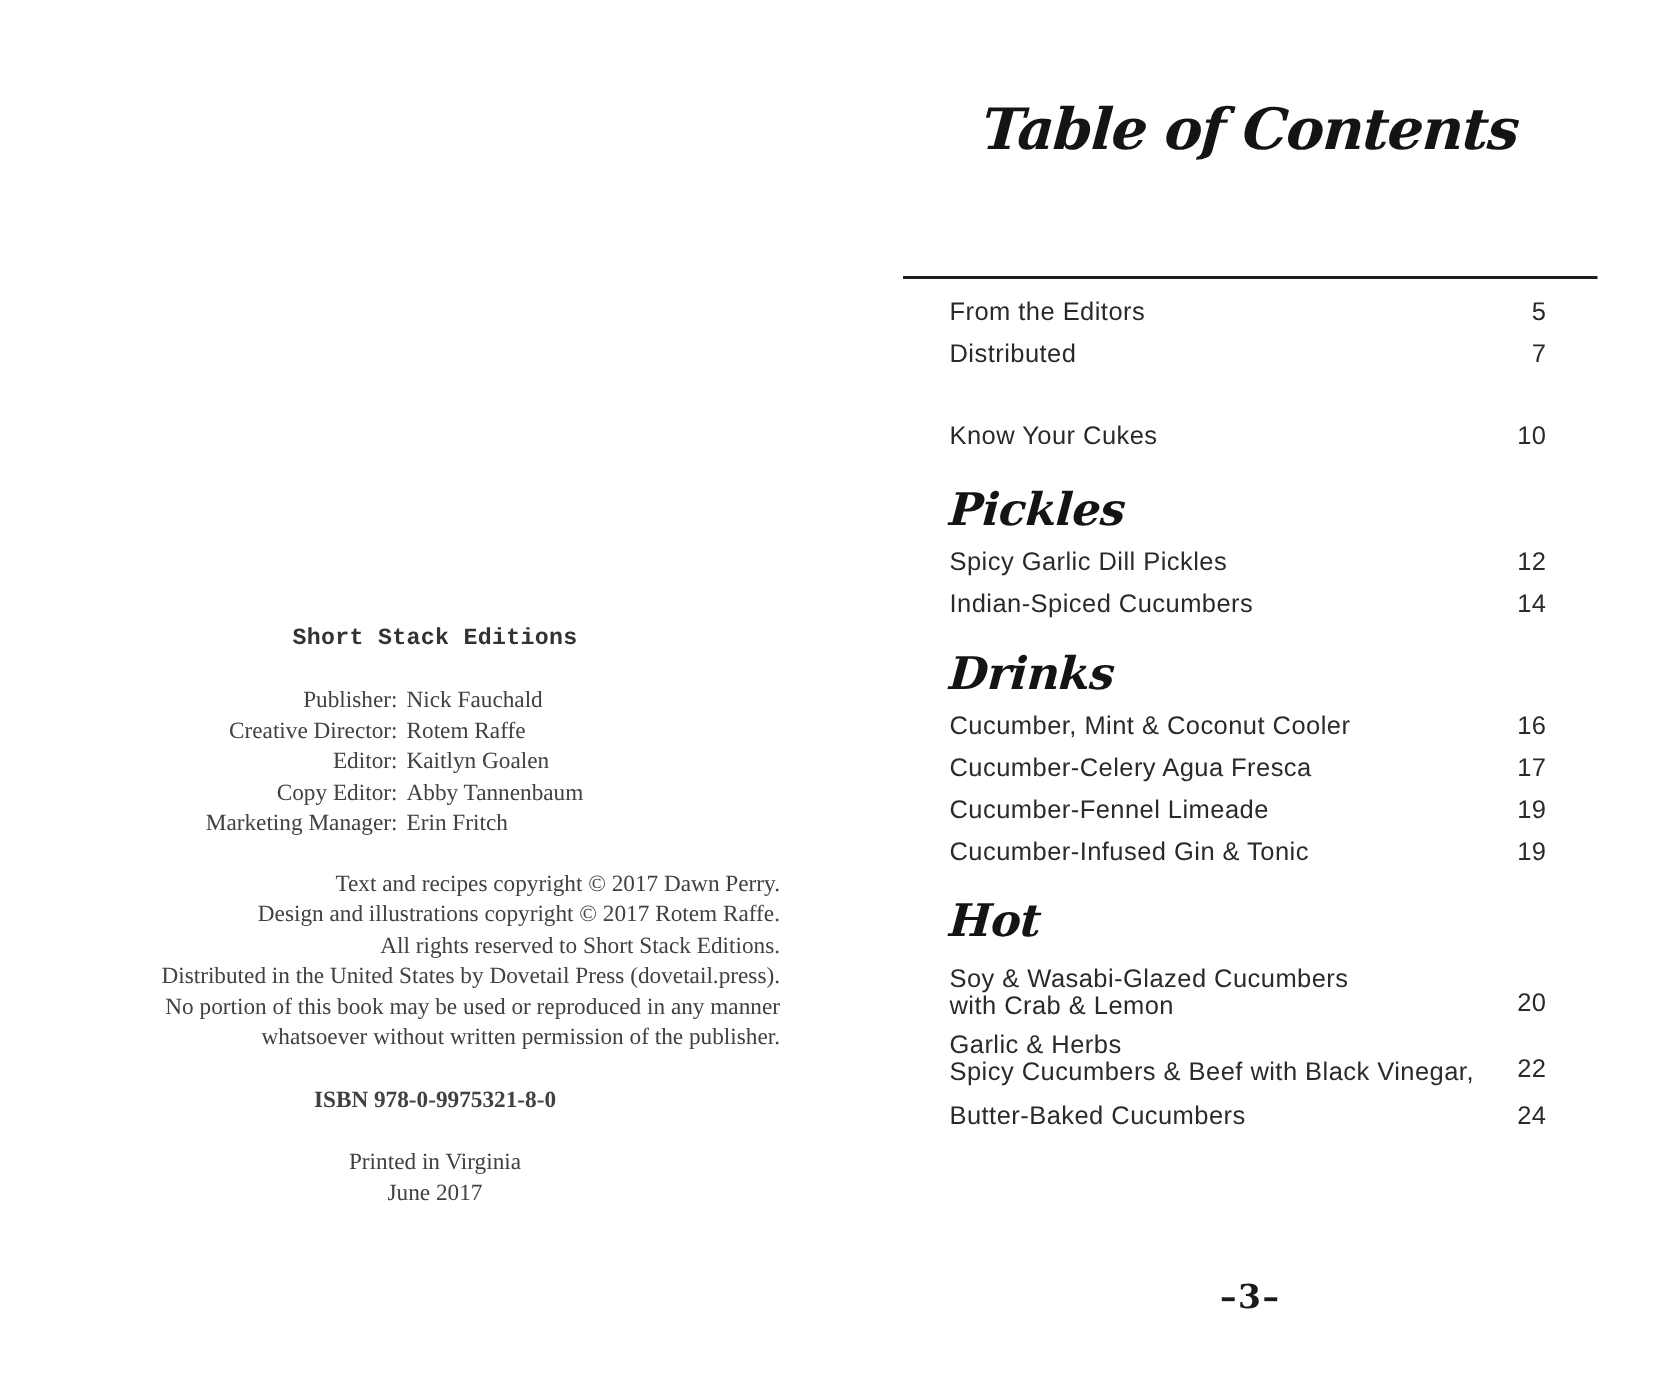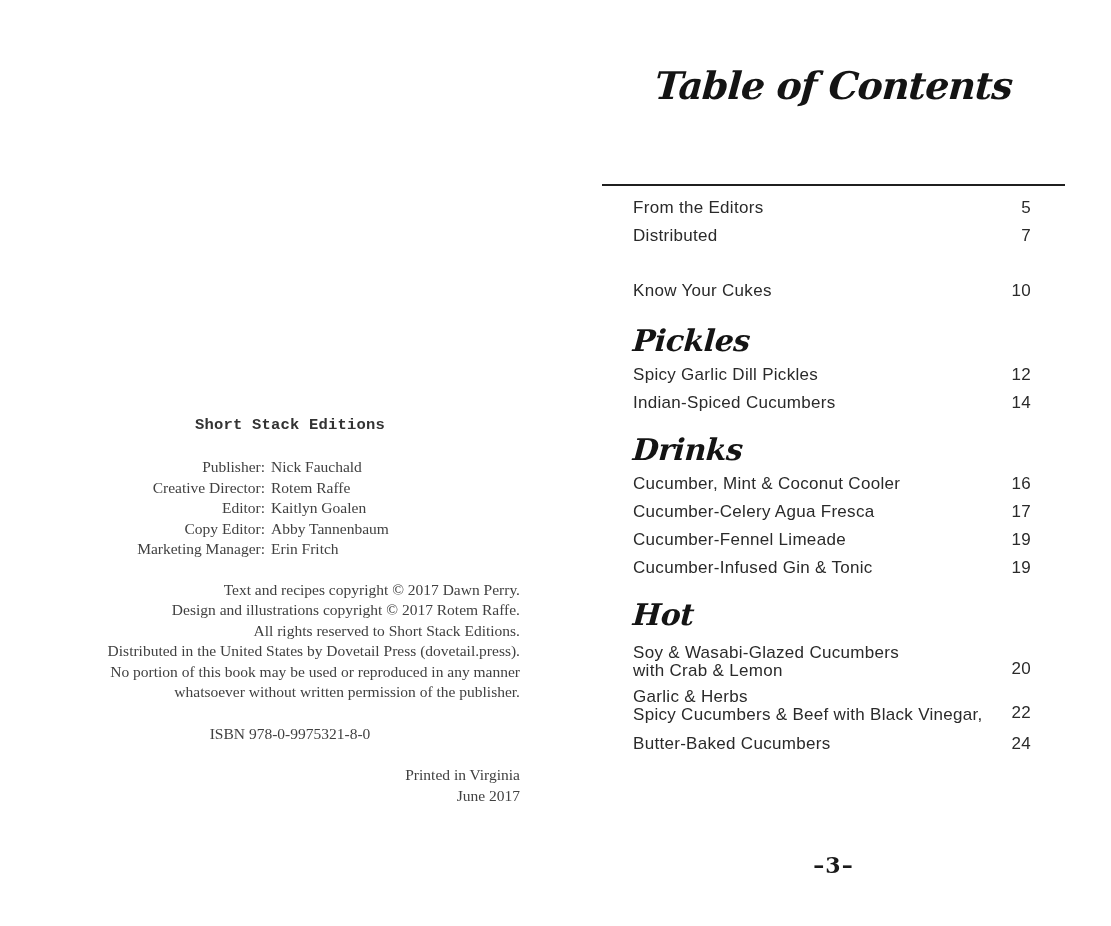--- a/index.html
+++ b/index.html
@@ -29,22 +29,22 @@
     line-height: 20px;
     letter-spacing: 0.2px;
     font-family: Liberation Mono, monospace;
   }
   .credits { margin-top: 22px; }
   .credit-row { display: flex; line-height: 20.5px; }
   .credit-role { flex: 0 0 205px; text-align: right; }
   .credit-name { margin-left: 6px; text-align: left; }
   .copyright { margin-top: 20px; text-align: right; }
   .copyright div { line-height: 20.5px; white-space: nowrap; }
-  .isbn { margin-top: 21px; text-align: center; line-height: 20.5px; }
-  .printed { margin-top: 21px; text-align: right; }
+  .isbn { margin-top: 21px; text-align: center; line-height: 20.5px; font-weight: bold; }
+  .printed { margin-top: 21px; text-align: center; }
   .printed div { line-height: 20.5px; }
 
   
   .right-page {
     position: absolute;
     left: 602px;
     top: 60px;
     width: 463px;
     color: #262626;
   }

